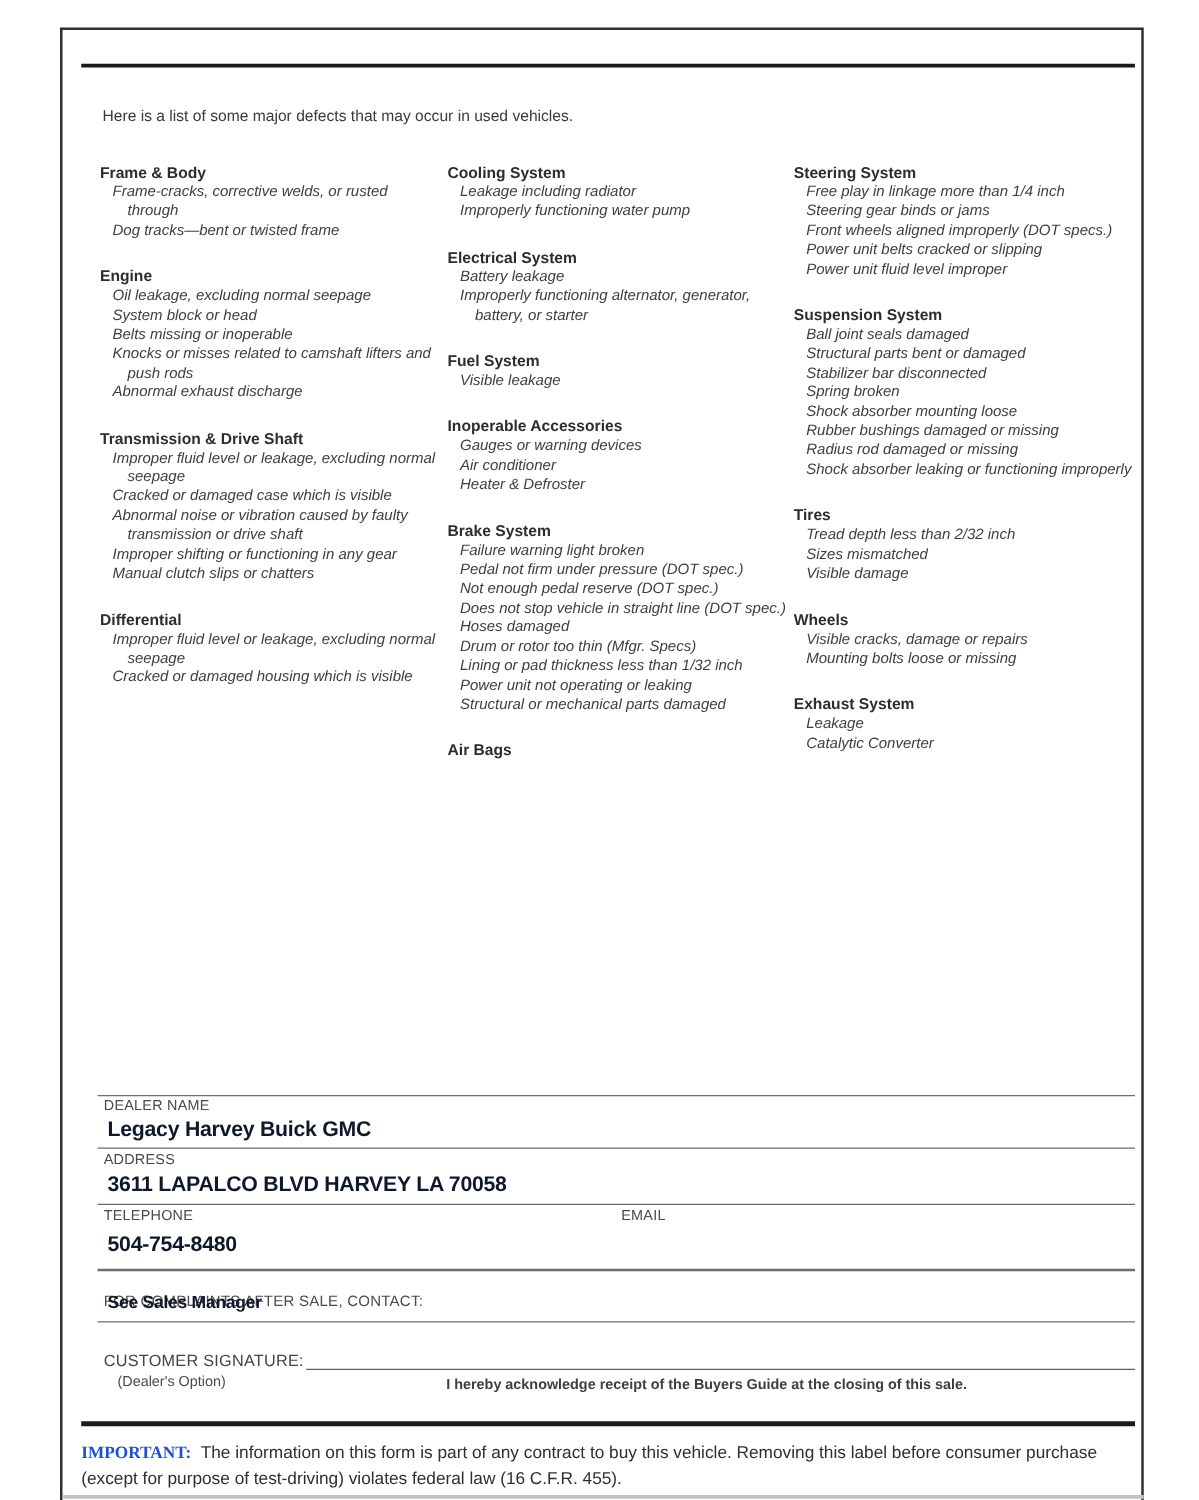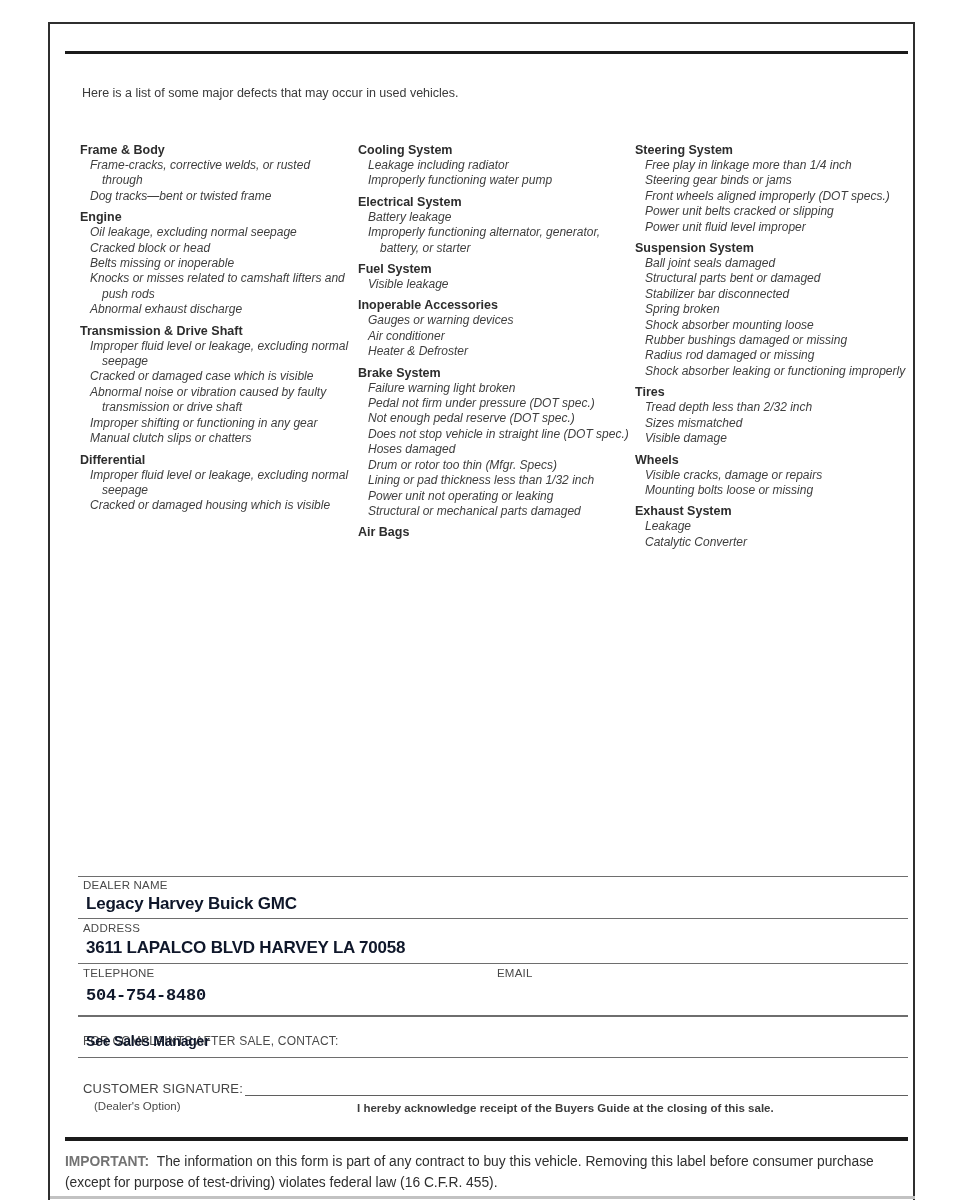--- a/index.html
+++ b/index.html
@@ -45,23 +45,23 @@
     font-size: 12px;
   }
   .col-0 { left: 80px;  width: 274px; }
   .col-1 { left: 358px; width: 277px; }
   .col-2 { left: 635px; width: 277px; }
   .sec-title {
     font-weight: bold;
     font-size: 12.5px;
     color: #2d2d2d;
     line-height: 15px;
-    margin-top: 6px;
-  }
-  .col .sec-title:first-child { margin-top: 12px; }
+    margin-top: 22px;
+  }
+  .col .sec-title:first-child { margin-top: 0; }
   .sec-item {
     font-size: 12px;
     line-height: 15.4px;
     color: #3e3e3e;
     margin-left: 22px;
     text-indent: -12px;
     font-style: italic;
   }
   .field-label {
     position: absolute;
@@ -77,21 +77,21 @@
     letter-spacing: -0.2px;
     color: #0f172a;
     white-space: nowrap;
   }
   .lbl-dealer-name { left: 83px; top: 879px; }
   .val-dealer-name { left: 86px; top: 894px; }
   .lbl-address     { left: 83px; top: 922px; }
   .val-address     { left: 86px; top: 938px; }
   .lbl-telephone   { left: 83px; top: 967px; }
   .lbl-email       { left: 497px; top: 967px; text-align: center; }
-  .val-telephone   { left: 86px; top: 986px; font-family: Liberation Mono, monospace; }
+  .val-telephone   { left: 86px; top: 986px; }
   .val-email       { left: 560px; top: 986px; }
   .lbl-complaints  { left: 83px; top: 1034px; font-size: 12px; text-align: center; }
   .val-complaints  { left: 86px; top: 1033px; font-size: 14px; }
   .sig-label {
     position: absolute;
     left: 83px; top: 1081px;
     font-size: 13px; color: #454545;
     letter-spacing: 0.2px;
   }
   .sig-line {
@@ -111,37 +111,37 @@
     font-size: 11.5px; color: #3e3e3e; font-weight: bold;
   }
   .important {
     position: absolute;
     left: 65px; top: 1152px;
     width: 846px;
     font-size: 13.8px;
     line-height: 1.5;
     color: #2e2e2e;
   }
-  .important b { color: #737373; }
+  .important b { color: #1d4ed8; font-family: Liberation Serif, serif; }
 </style>
 </head>
 <body>
 
 <div class="sheet-border"></div>
 <div class="rule rule-top"></div>
 
 <div class="intro">Here is a list of some major defects that may occur in used vehicles.</div>
 
 <div class="col col-0">
     <div class="sec-title">Frame &amp; Body</div>
     <div class="sec-item">Frame-cracks, corrective welds, or rusted through</div>
     <div class="sec-item">Dog tracks—bent or twisted frame</div>
     <div class="sec-title">Engine</div>
     <div class="sec-item">Oil leakage, excluding normal seepage</div>
-    <div class="sec-item">Cracked block or head</div>
+    <div class="sec-item">System block or head</div>
     <div class="sec-item">Belts missing or inoperable</div>
     <div class="sec-item">Knocks or misses related to camshaft lifters and push rods</div>
     <div class="sec-item">Abnormal exhaust discharge</div>
     <div class="sec-title">Transmission &amp; Drive Shaft</div>
     <div class="sec-item">Improper fluid level or leakage, excluding normal seepage</div>
     <div class="sec-item">Cracked or damaged case which is visible</div>
     <div class="sec-item">Abnormal noise or vibration caused by faulty transmission or drive shaft</div>
     <div class="sec-item">Improper shifting or functioning in any gear</div>
     <div class="sec-item">Manual clutch slips or chatters</div>
     <div class="sec-title">Differential</div>

